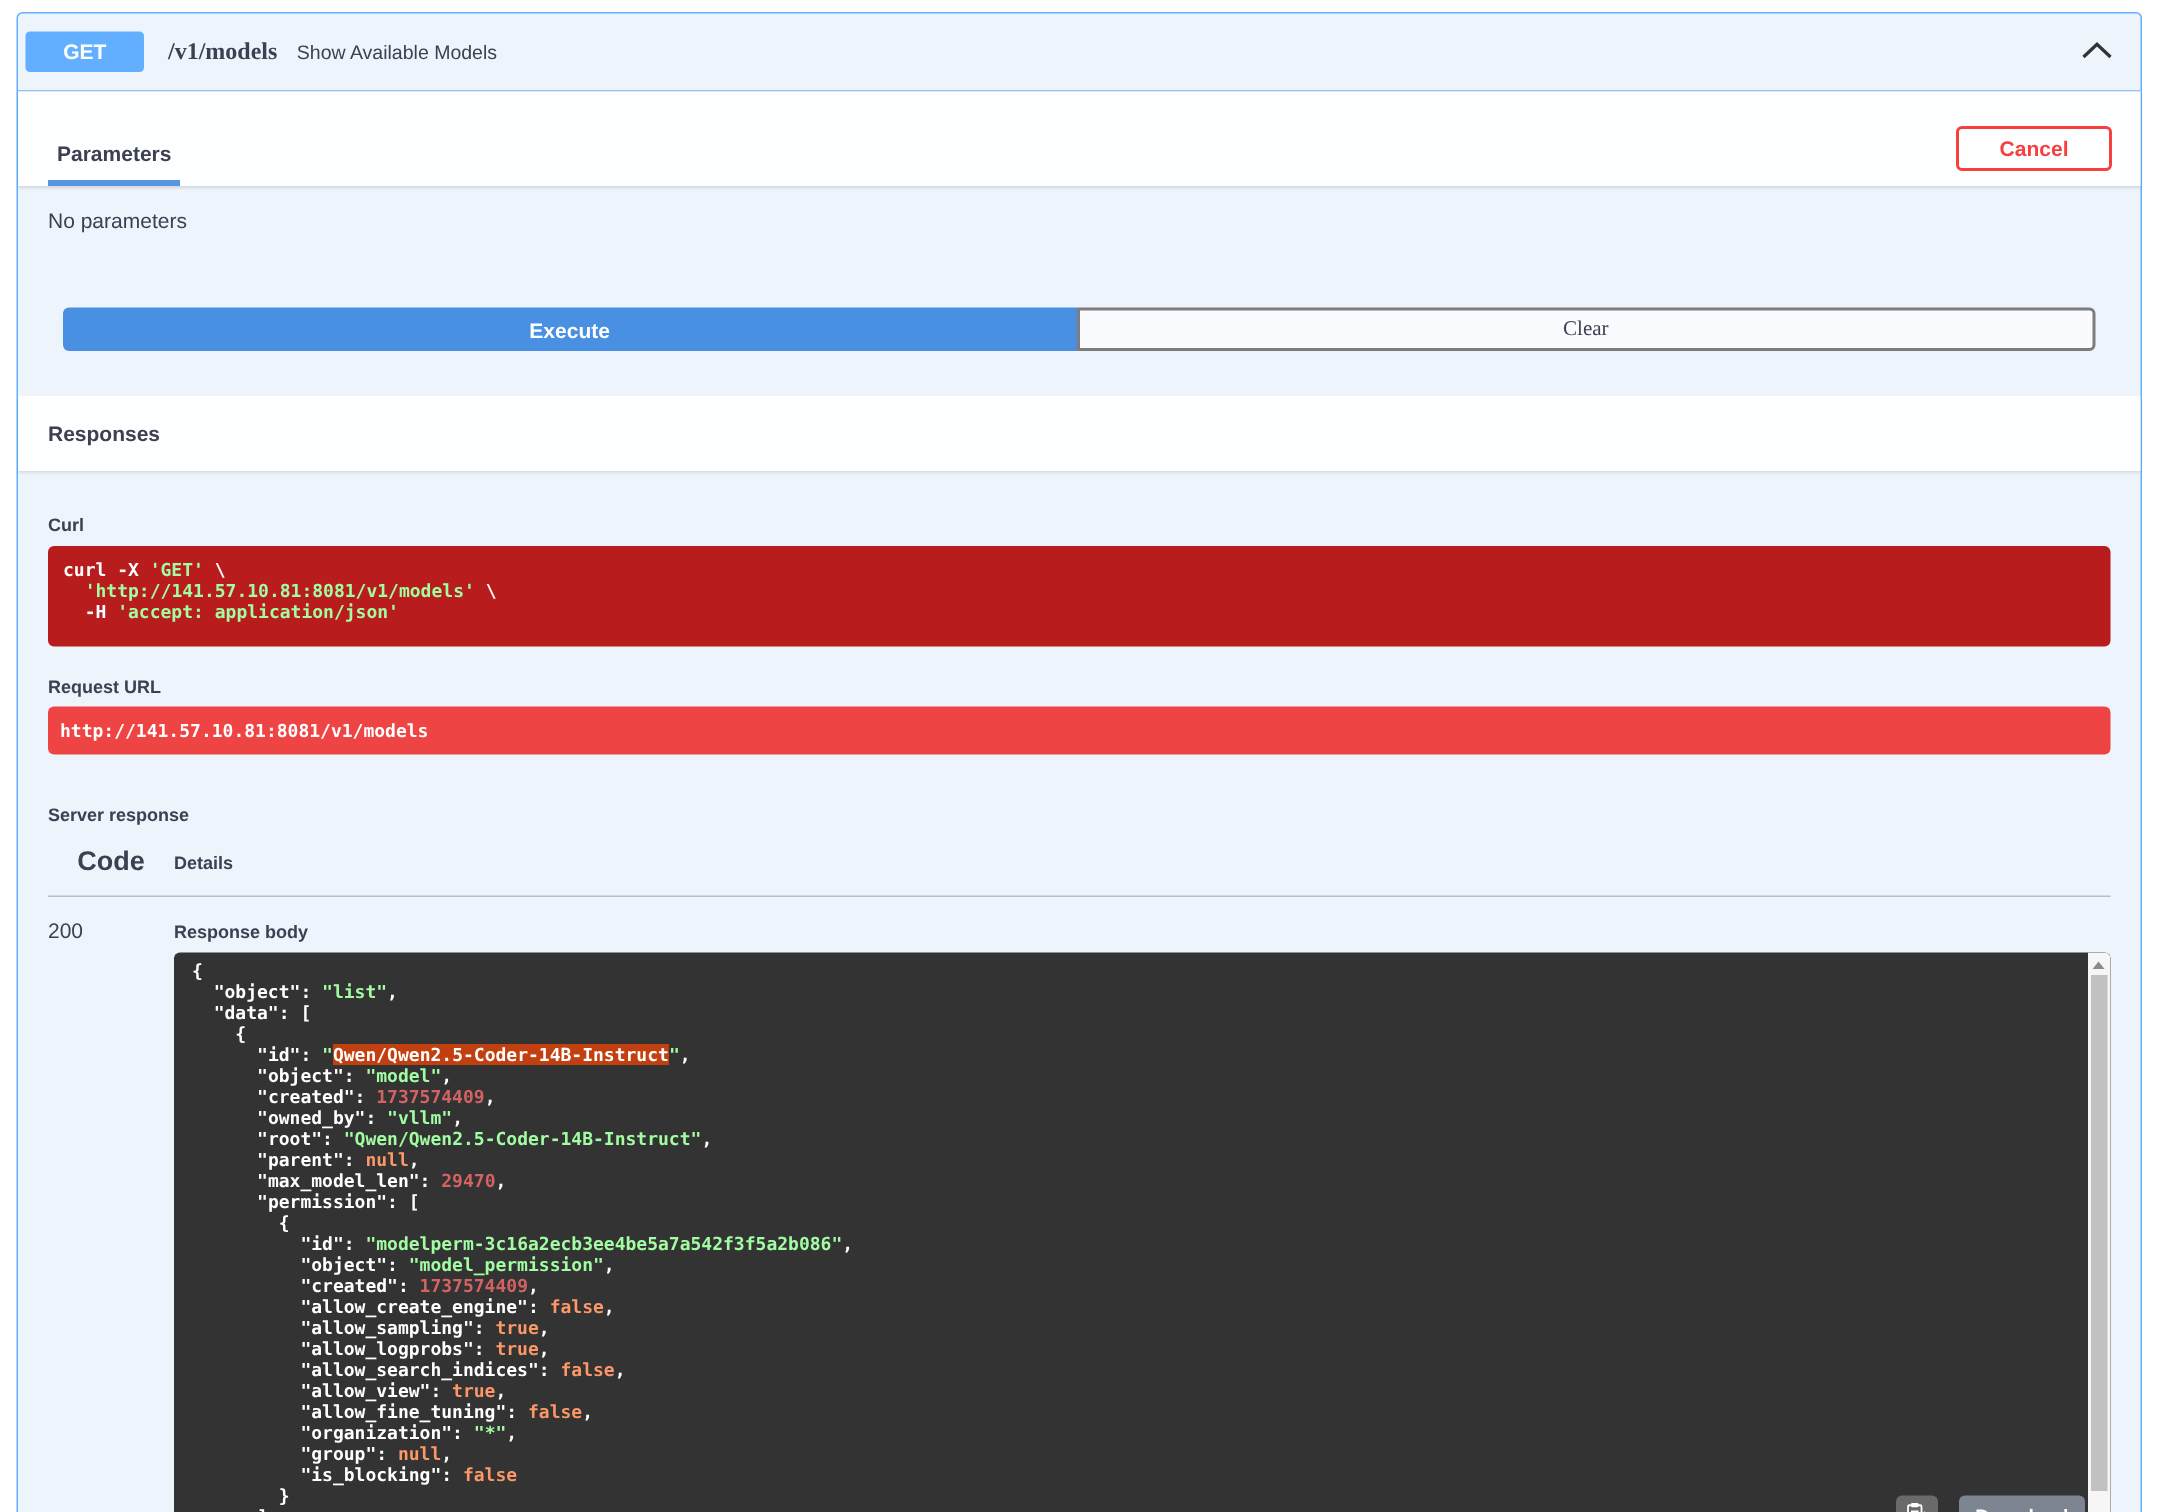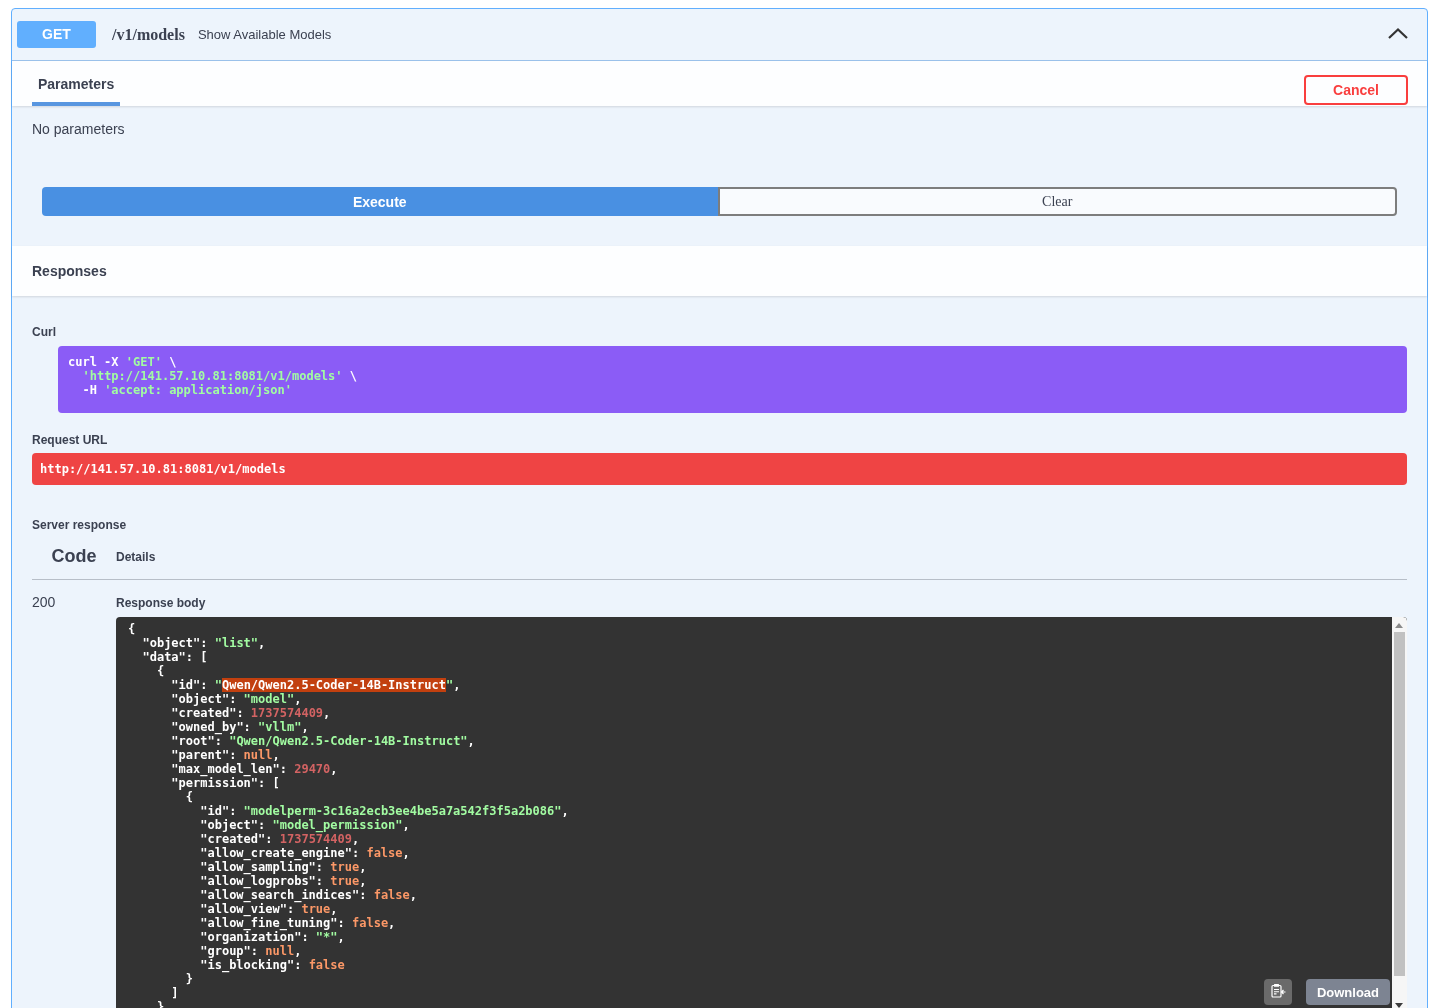--- a/index.html
+++ b/index.html
@@ -20,21 +20,21 @@
   .path { margin-left:16px; font-family:Liberation Serif, serif;
           font-weight:bold; font-size:16px; color:#3b4151; }
   .desc { margin-left:13px; font-size:13px; color:#3b4151; }
   .collapse-btn { margin-left:auto; background:none; border:none; cursor:pointer;
                   padding:2px 4px; display:flex; }
 
   
   .section-header { background:rgba(255,255,255,.88);
                     box-shadow:0 1px 2px rgba(0,0,0,.12);
                     display:flex; align-items:center; }
-  .params-header { height:45px; padding:12px 19px 0 20px;
+  .params-header { height:63px; padding:12px 19px 0 20px;
                    justify-content:space-between; align-items:stretch; }
   .tabitem { align-self:flex-end; font-size:14px; font-weight:bold; color:#3b4151;
              padding:0 6px 10px; border-bottom:4px solid #5896e0; cursor:pointer; }
   .cancel-btn { align-self:center; border:2px solid #f93e3e; color:#f93e3e;
                 background:transparent; font-weight:bold; font-size:14px;
                 border-radius:4px; padding:5px 27px; cursor:pointer;
                 font-family:"Liberation Sans",sans-serif; }
 
   .params-body { padding:15px 20px 0; font-size:14px; color:#3b4151; }
 
@@ -48,24 +48,24 @@
                cursor:pointer; font-family:Liberation Serif, serif; }
 
   .responses-header { height:50px; margin-top:30px; padding:0 20px;
                       font-size:14px; font-weight:bold; color:#3b4151; }
 
   .responses-body { padding:29px 20px 0; }
 
   .block-label { font-size:12px; font-weight:bold; color:#3b4151; }
 
   
-  .curl-pre { position:relative; margin-top:7px; background:#8b5cf6;
+  .curl-pre { position:relative; margin-top:7px; background:#b91c1c;
               border-radius:4px; height:67px; padding:9px 10px;
               font:bold 12px/14px "DejaVu Sans Mono",monospace; color:#fff;
-              margin-bottom:20px;margin-left:26px; }
+              margin-bottom:20px; }
   .url-pre { margin-top:6px; background:#ef4444; border-radius:4px;
              padding:9px 8px; font:bold 12px/14px "DejaVu Sans Mono",monospace;
              color:#fff; margin-bottom:33px; }
   .code-line { white-space:pre; }
   .tok-p,.tok-k { color:#fff; }
   .tok-s { color:#a2fca2; }
   .tok-n { color:#d36363; }
   .tok-l { color:#fc9867; }
   .tok-h { color:#fff; background:#c2400f; }
 

